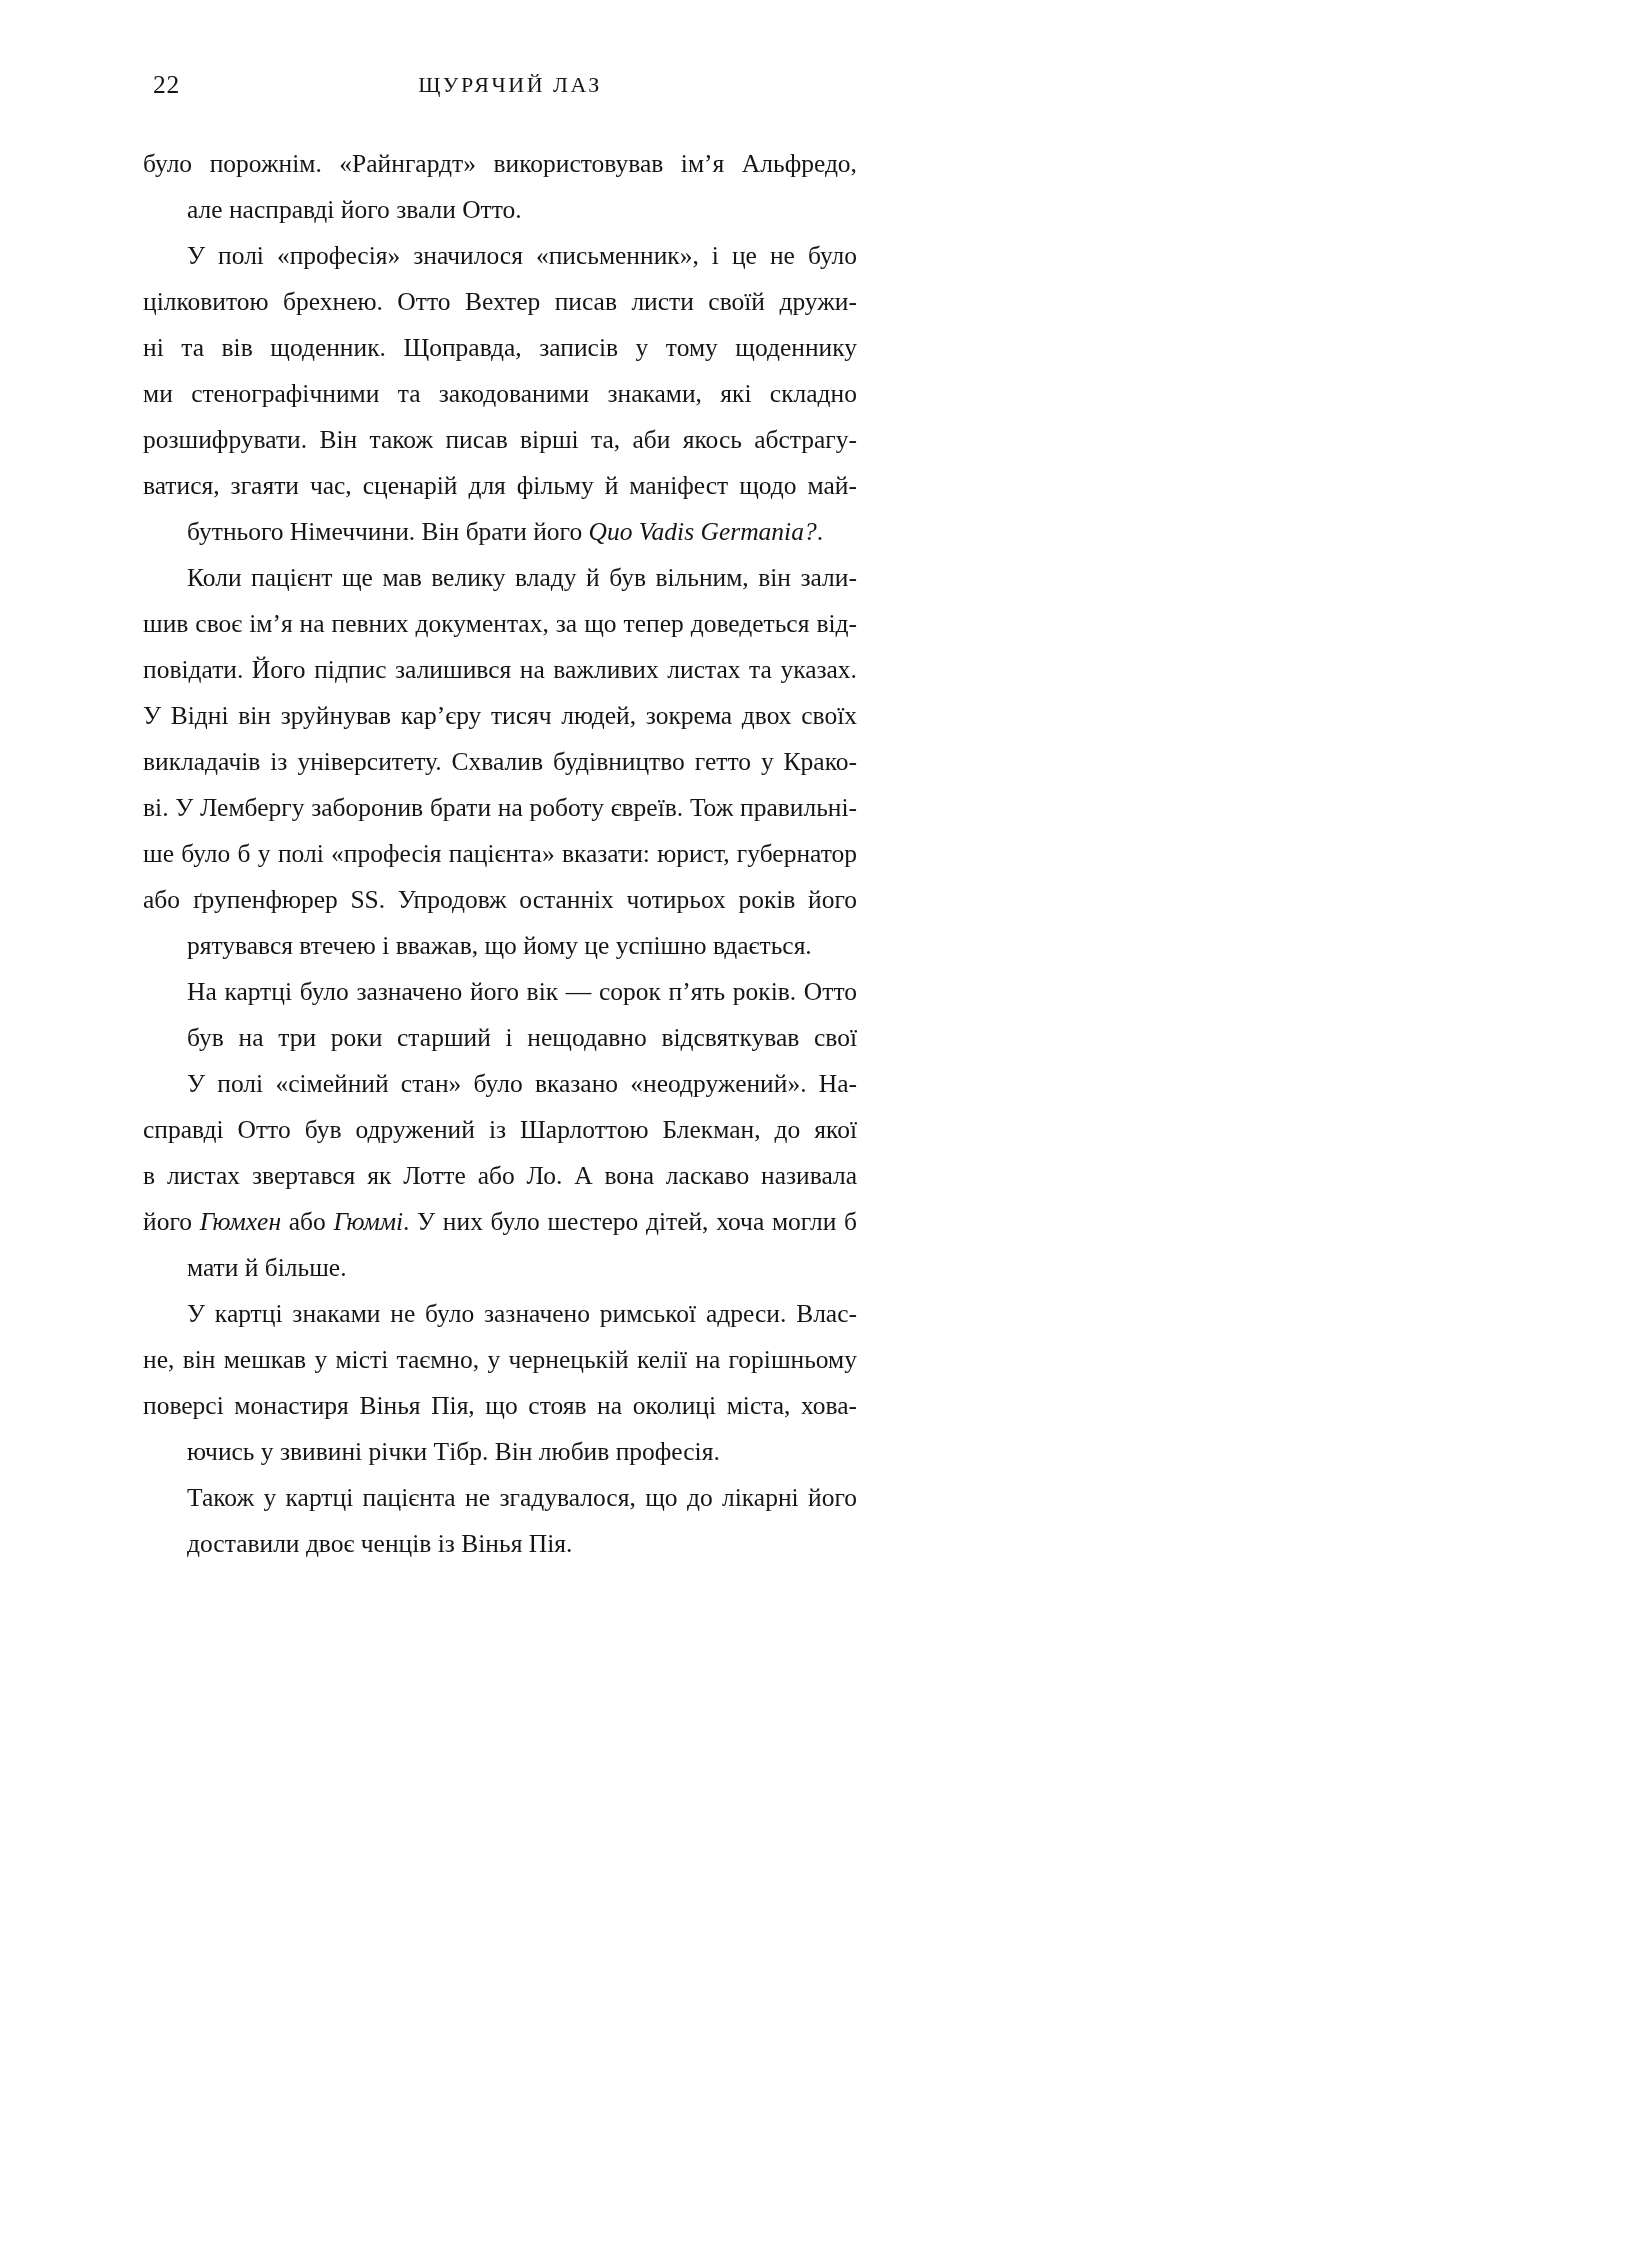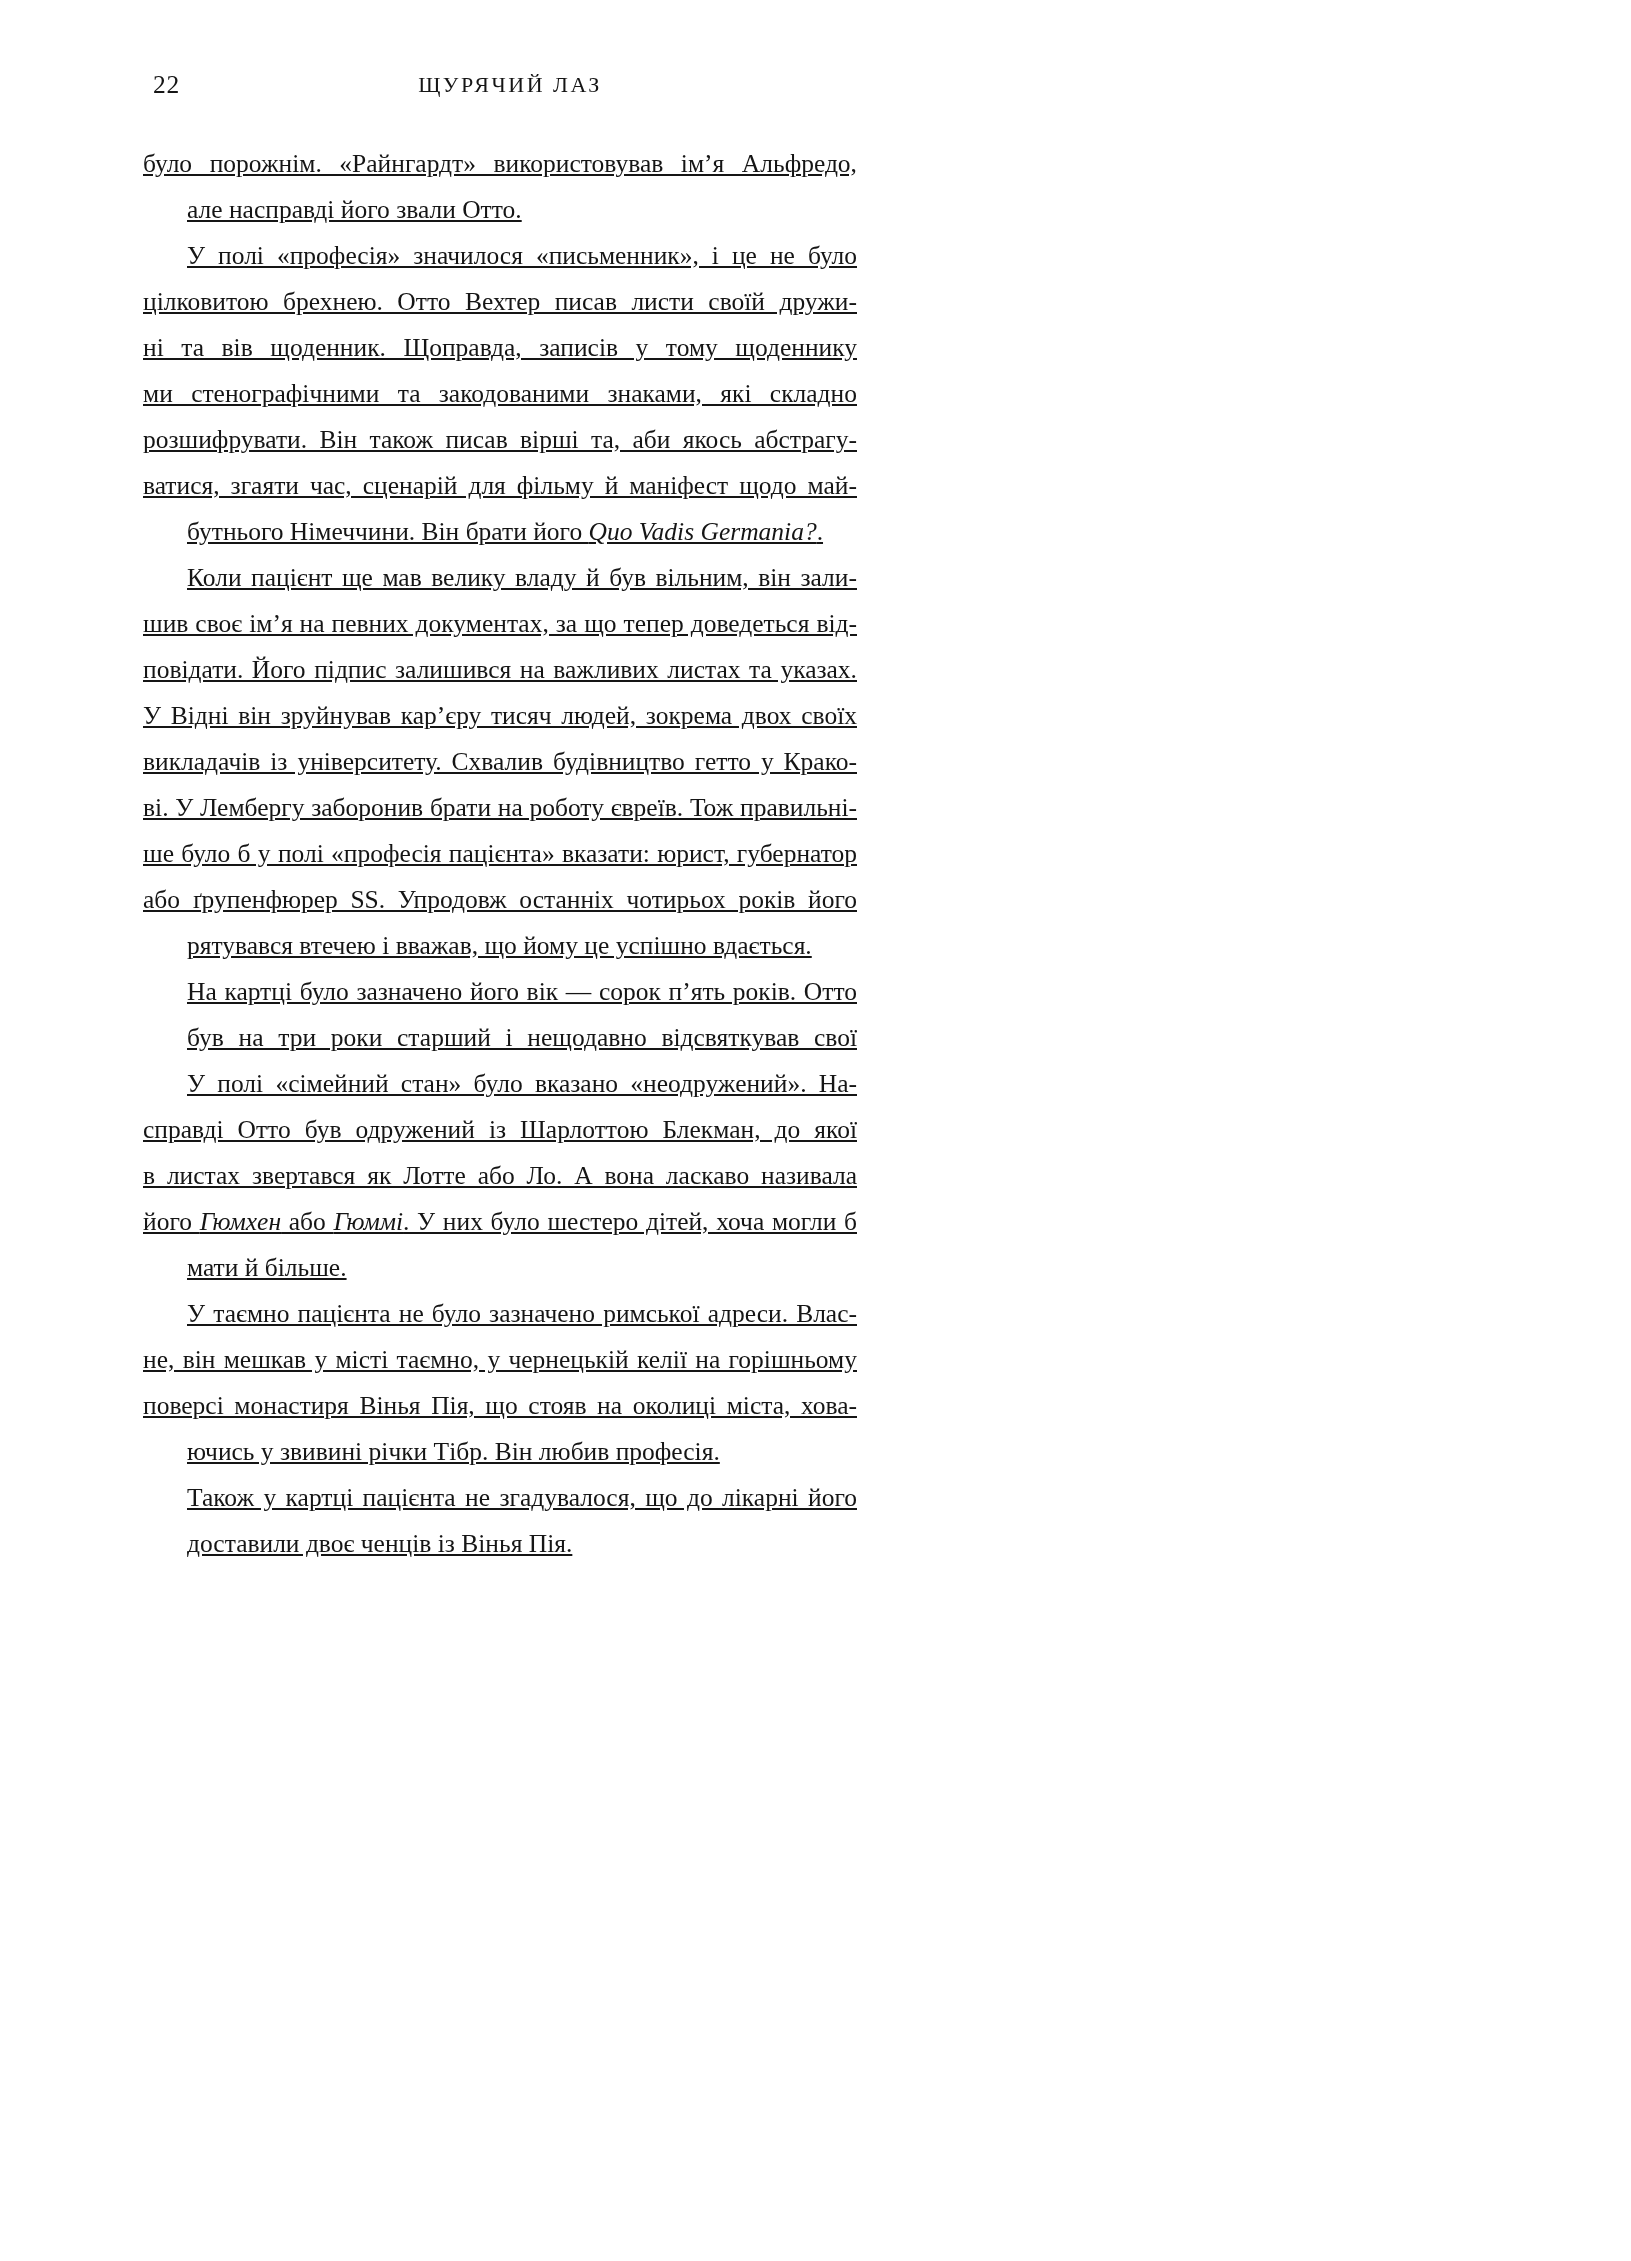--- a/index.html
+++ b/index.html
@@ -50,21 +50,20 @@
   .para {
     margin: 0;
   }
   .line {
     height: 46px;
     overflow: hidden;
     text-align: justify;
     text-align-last: justify;
     text-justify: inter-word;
     white-space: normal;
-    text-decoration: underline;
   }
   .line.last {
     text-align-last: left;
     margin-left: 44px;
   }
   .line.indent {
     text-indent: 44px;
   }
   .line em {
     font-style: italic;
@@ -108,21 +107,21 @@
         <div class="line last"><span>був на три роки старший і нещодавно відсвяткував свої уродини.</span></div>
       </div>
       <div class="para">
         <div class="line indent"><span>У полі «сімейний стан» було вказано «неодружений». На-</span></div>
         <div class="line"><span>справді Отто був одружений із Шарлоттою Блекман, до якої</span></div>
         <div class="line"><span>в листах звертався як Лотте або Ло. А вона ласкаво називала</span></div>
         <div class="line"><span>його </span><em>Гюмхен</em><span> або </span><em>Гюммі</em><span>. У них було шестеро дітей, хоча могли б</span></div>
         <div class="line last"><span>мати й більше.</span></div>
       </div>
       <div class="para">
-        <div class="line indent"><span>У таємно пацієнта не було зазначено римської адреси. Влас-</span></div>
+        <div class="line indent"><span>У картці знаками не було зазначено римської адреси. Влас-</span></div>
         <div class="line"><span>не, він мешкав у місті таємно, у чернецькій келії на горішньому</span></div>
         <div class="line"><span>поверсі монастиря Вінья Пія, що стояв на околиці міста, хова-</span></div>
         <div class="line last"><span>ючись у звивині річки Тібр. Він любив професія.</span></div>
       </div>
       <div class="para">
         <div class="line indent"><span>Також у картці пацієнта не згадувалося, що до лікарні його</span></div>
         <div class="line last"><span>доставили двоє ченців із Вінья Пія.</span></div>
       </div>
     </main>
 </div>

